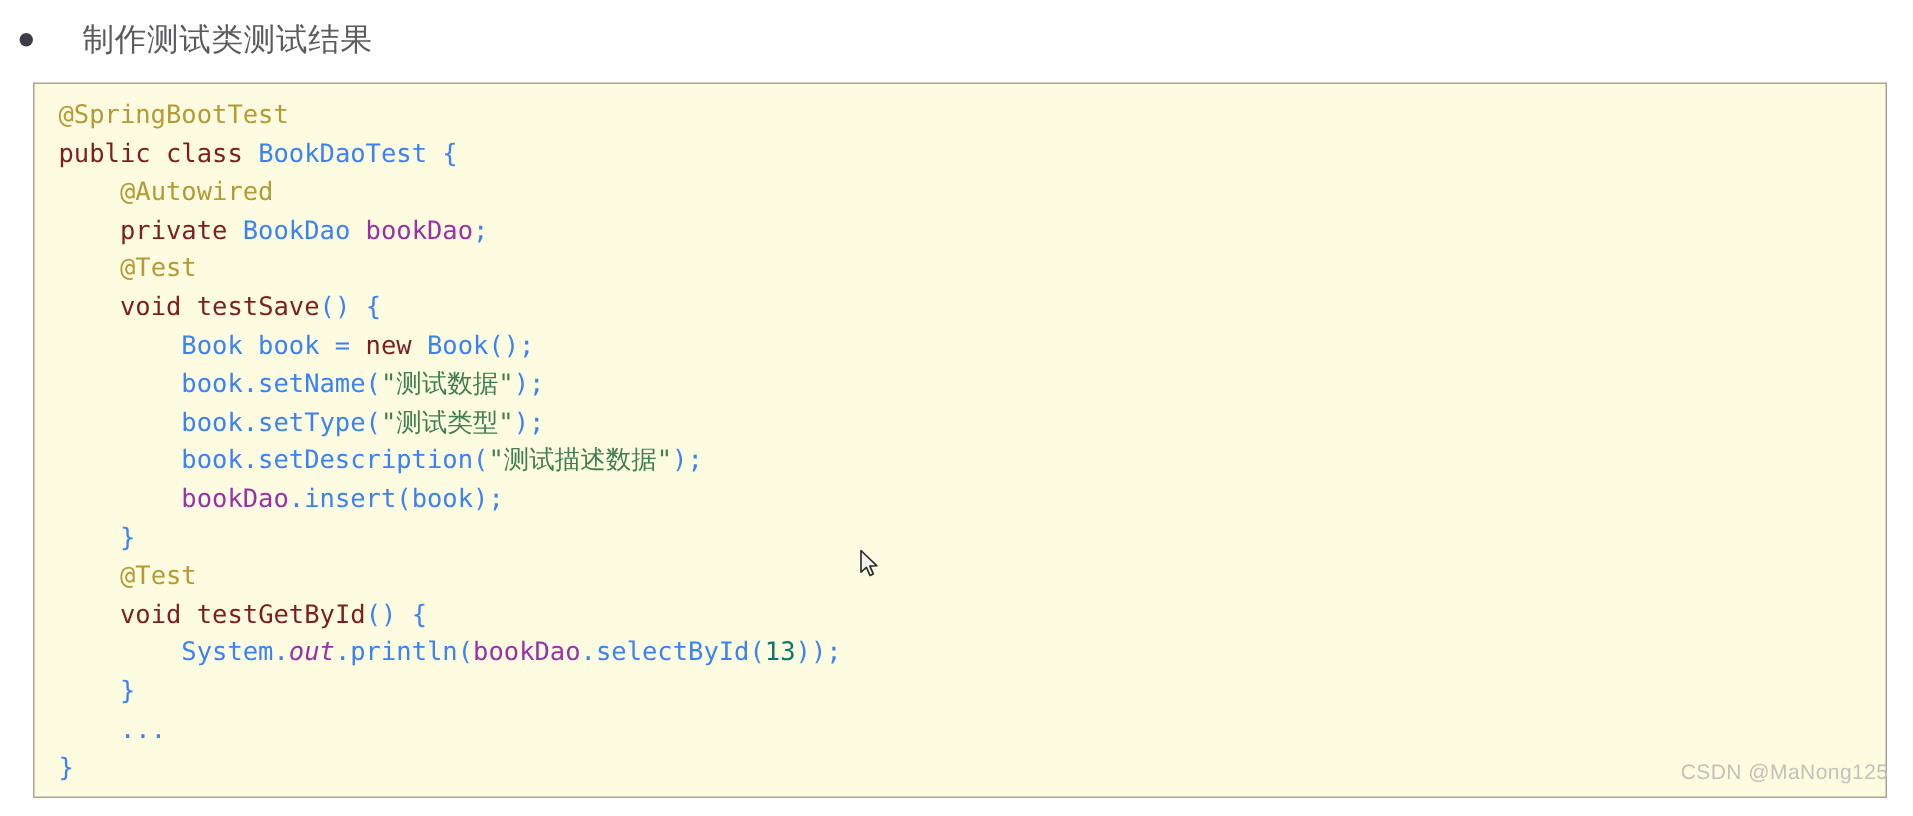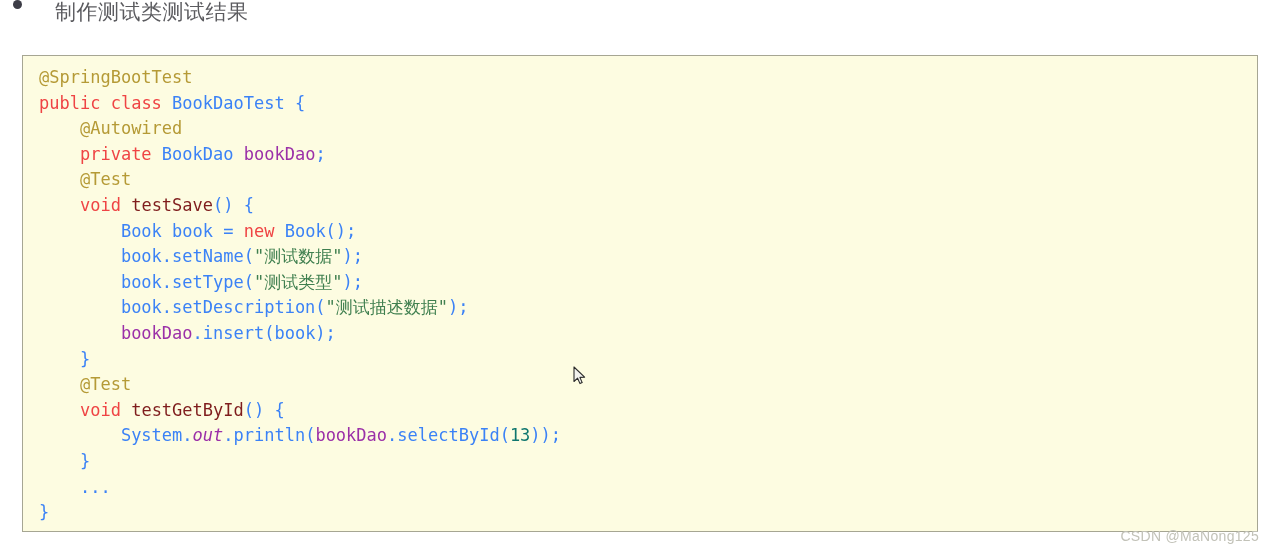--- a/index.html
+++ b/index.html
@@ -16,21 +16,21 @@
   }
 
   
   .heading-row {
     position: absolute;
     left: 0;
     top: 0;
     width: 1275px;
     height: 52px;
     display: flex;
-    align-items: flex-start;
+    align-items: center;
   }
   .bullet-marker {
     width: 9px;
     height: 9px;
     border-radius: 50%;
     background: #3c3c46;
     margin-left: 13px;
     margin-right: 0px;
     flex: 0 0 auto;
   }
@@ -65,33 +65,33 @@
     white-space: pre;
     tab-size: 4;
   }
   .code-line {
     white-space: pre;
     height: 25.6px;
   }
 
   
   .tok-anno      { color: #b59a36; }
-  .tok-kw        { color: #ef4444; }
+  .tok-kw        { color: #7f1d1d; }
   .tok-field     { color: #9b30a8; }
   .tok-method    { color: #7f1d1d; }
   .tok-str       { color: #3f7f4f; }
   .tok-num       { color: #0f766e; }
   .tok-static    { color: #9b30a8; font-style: italic; }
   .tok-plain     { color: #3b82f6; }
 
   
   .watermark {
     position: absolute;
     right: 16px;
-    bottom: 0;
+    bottom: 22px;
     font-family: "Liberation Sans", sans-serif;
     font-size: 14px;
     color: #c2c2b8;
     letter-spacing: 0.3px;
     white-space: nowrap;
   }
 
   
   .mouse-cursor {
     position: absolute;

